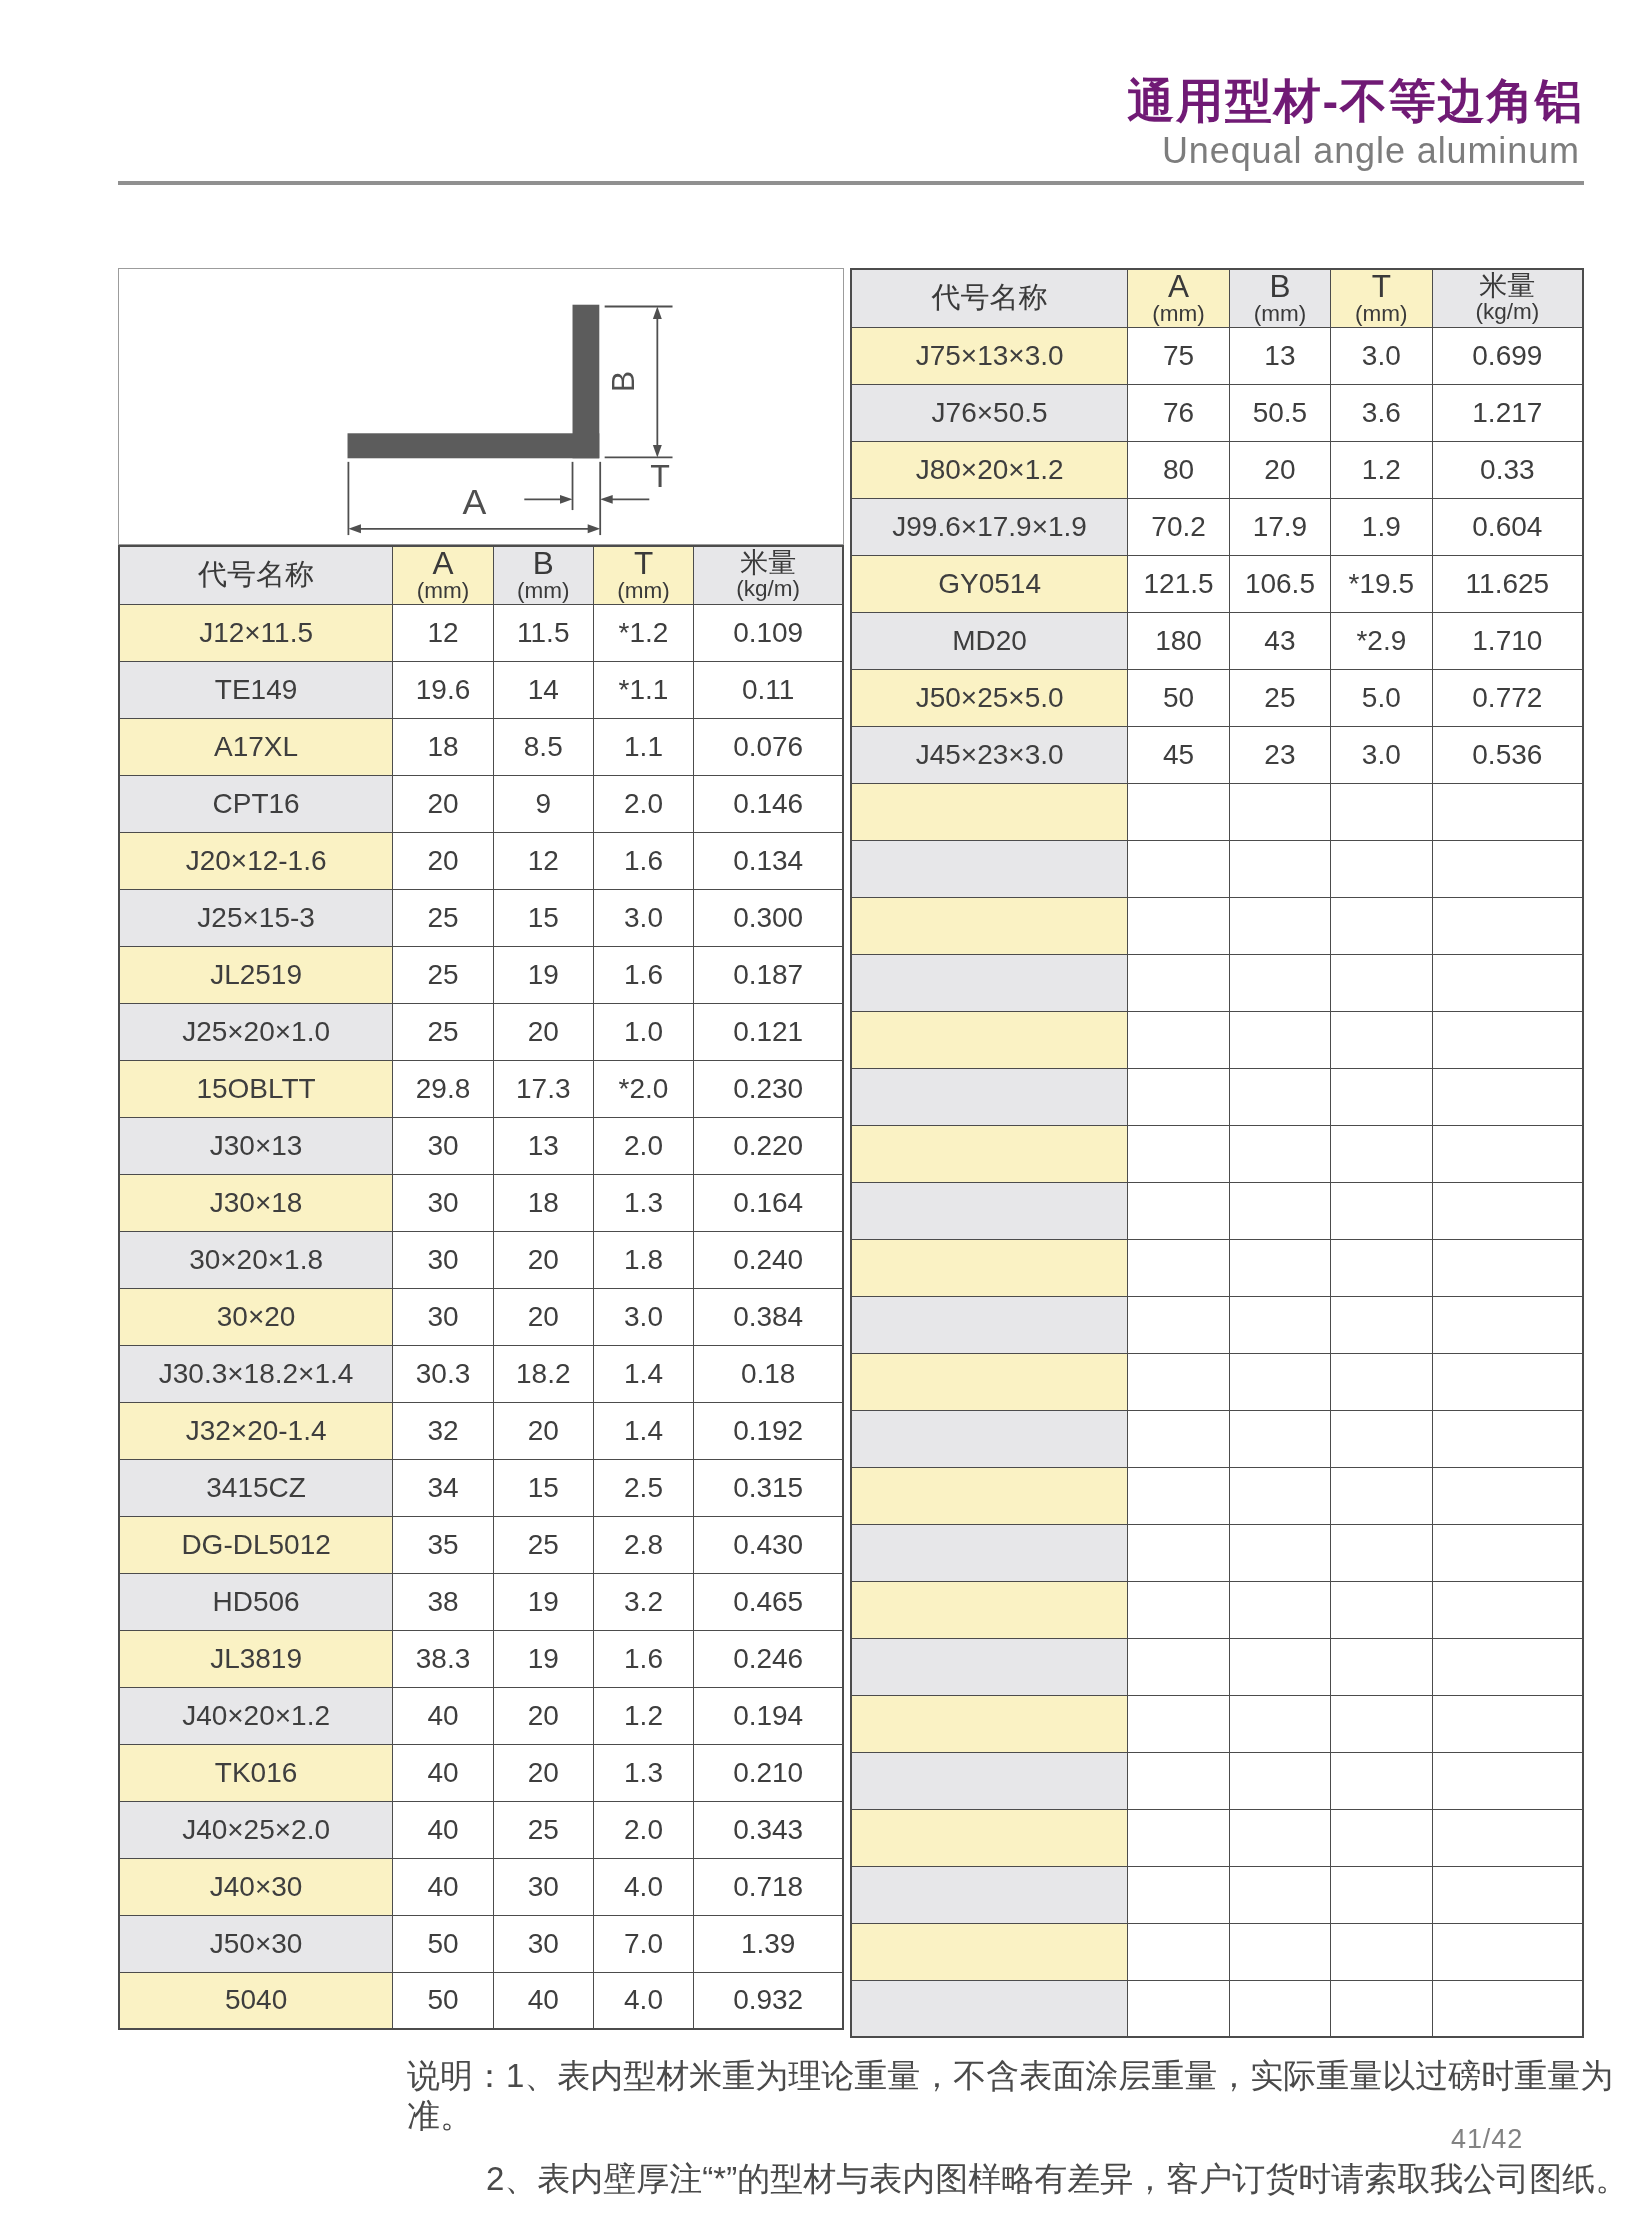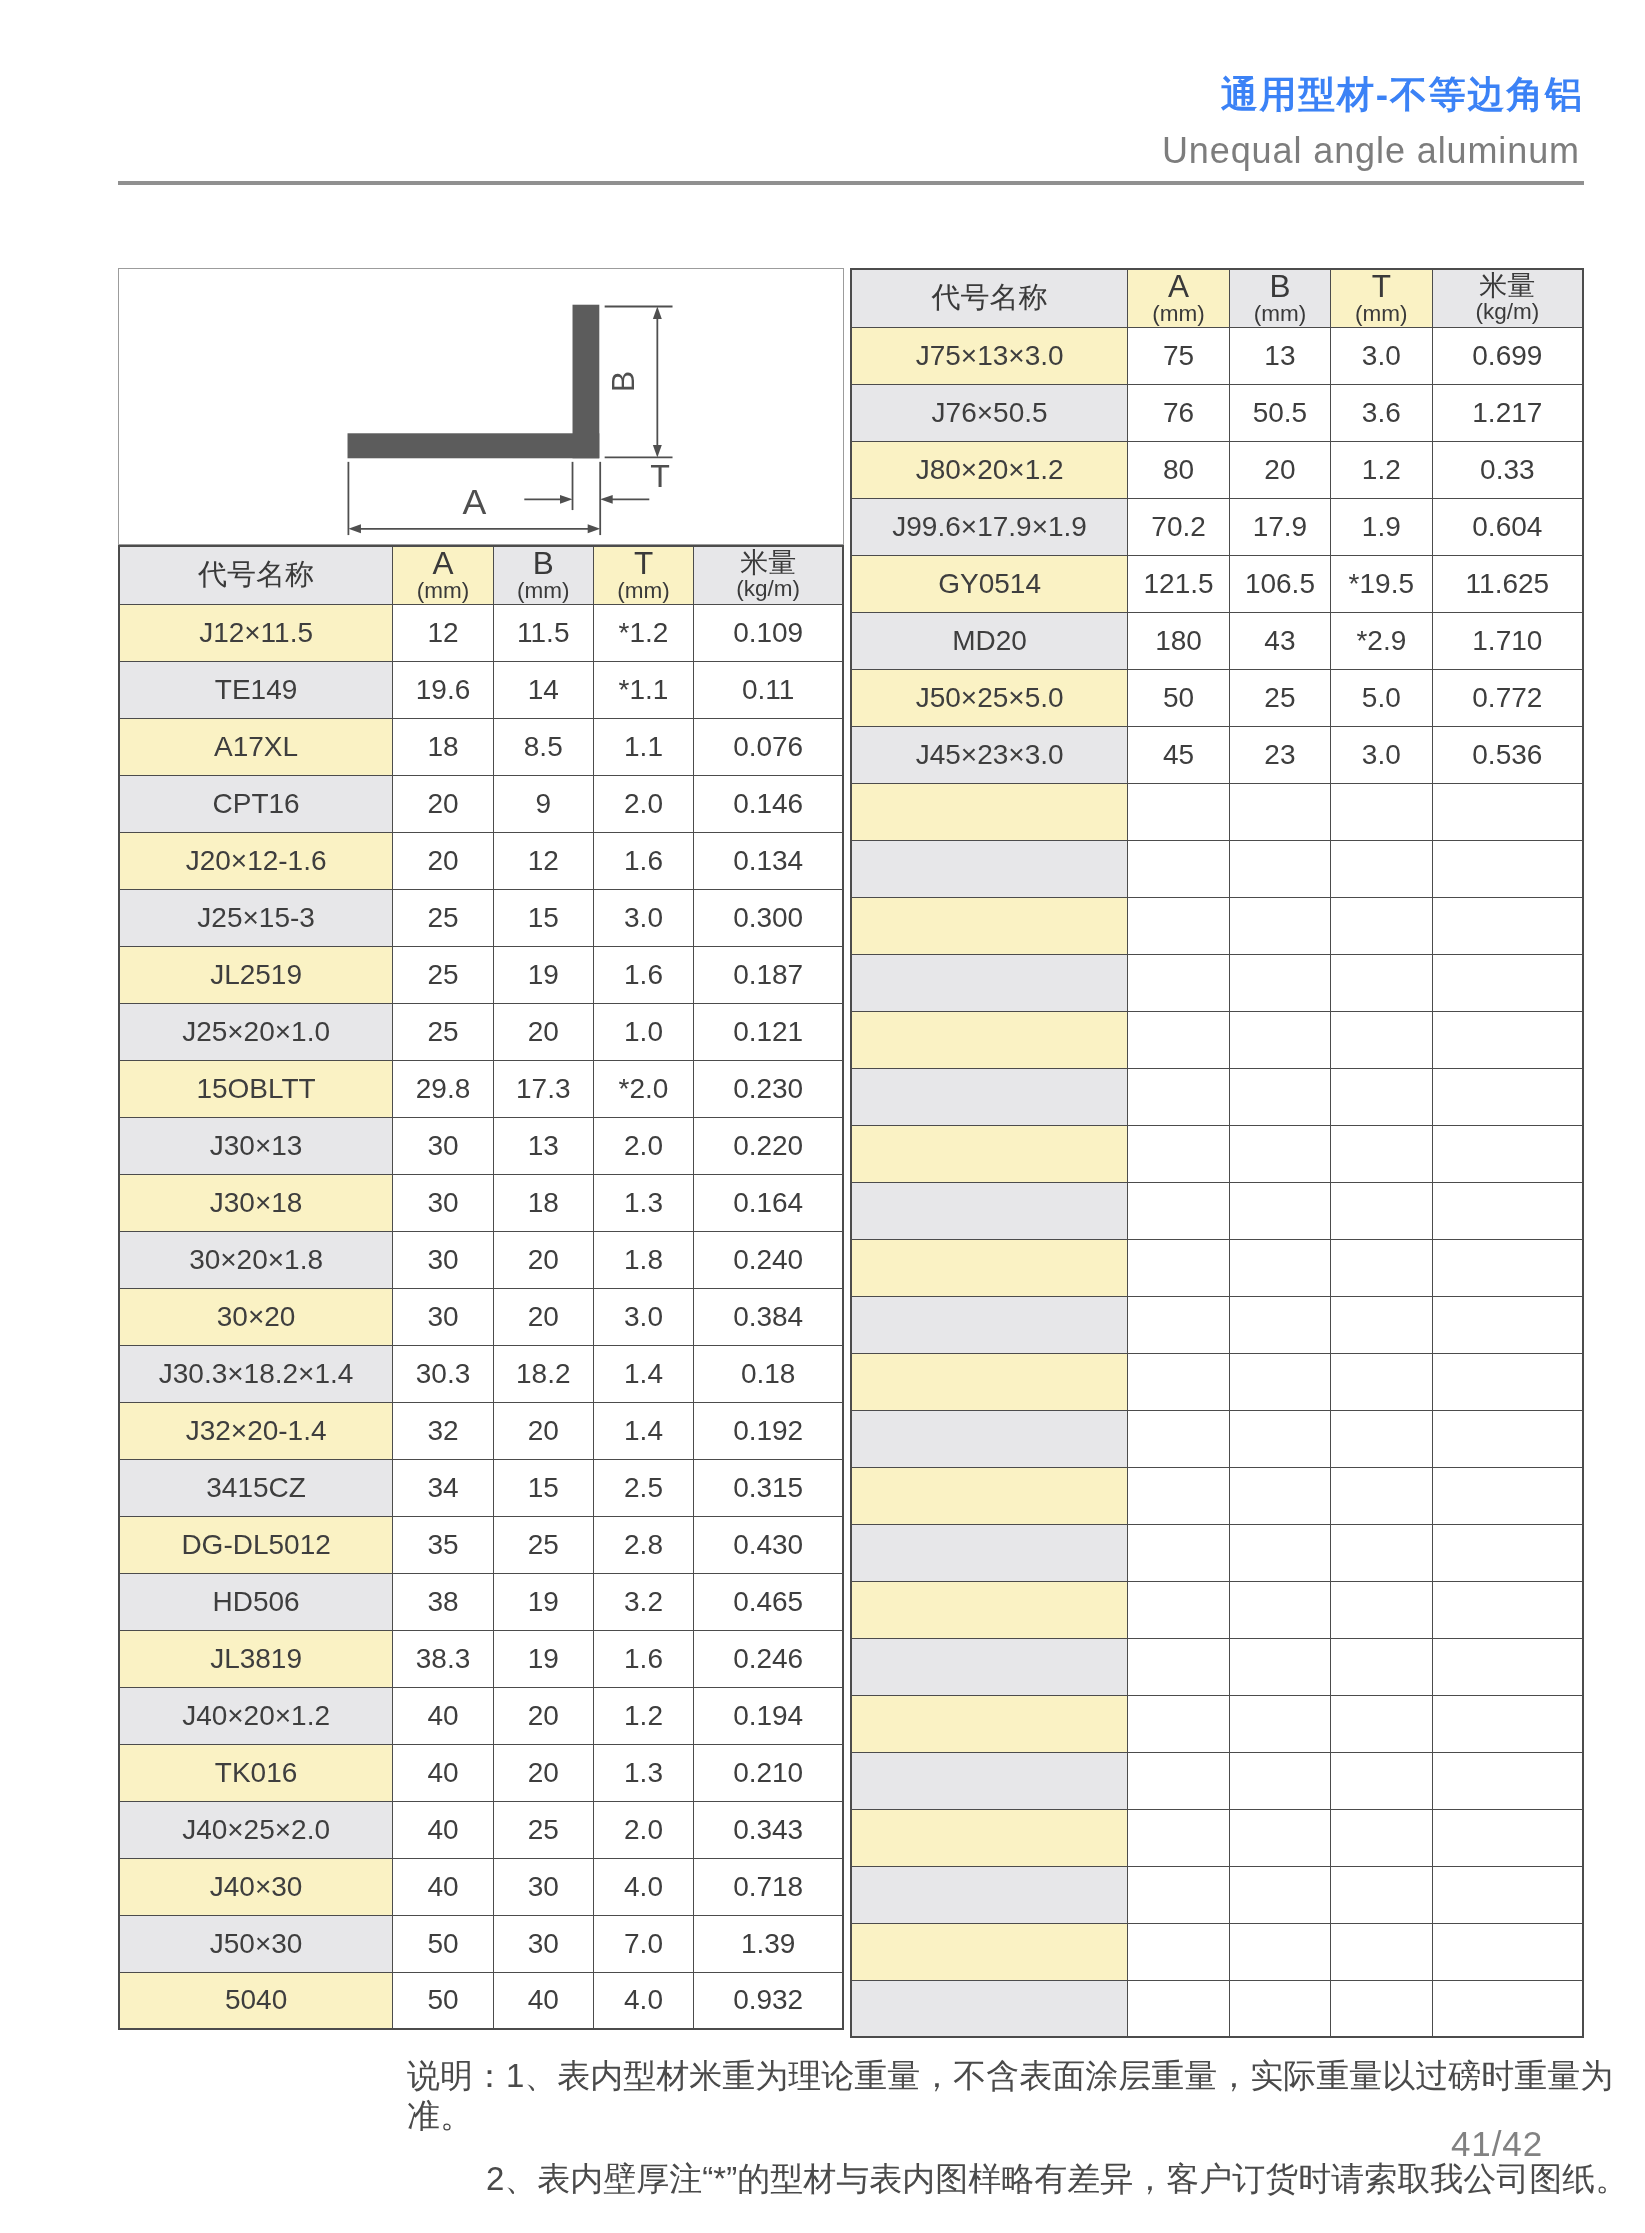--- a/index.html
+++ b/index.html
@@ -10,21 +10,21 @@
   }
   html,body{margin:0;padding:0;}
   body{
     width:1645px;height:2233px;position:relative;background:#ffffff;
     font-family:"Liberation Sans","DejaVu Sans",sans-serif;color:var(--ink);
     overflow:hidden;
   }
   
   .title-zh{
     position:absolute;top:70px;right:61px;
-    font-size:37px;font-weight:bold;color:#3b82f6;letter-spacing:1.8px;
+    font-size:47px;font-weight:bold;color:#701a75;letter-spacing:1.8px;
     white-space:nowrap;
   }
   .title-en{
     position:absolute;top:130px;right:65px;
     font-size:36px;color:#7d7d7d;white-space:nowrap;letter-spacing:0.9px;
   }
   .rule{
     position:absolute;left:118px;top:181px;width:1466px;height:3.6px;background:#909090;
   }
   
@@ -63,21 +63,21 @@
   col.c-a{width:13.9%;}
   col.c-b{width:13.8%;}
   col.c-t{width:13.9%;}
   col.c-w{width:20.6%;}
   
   .notes{
     position:absolute;left:407px;top:2056px;font-size:33px;color:#4a4a4a;line-height:1.2;
   }
   .notes .line2{padding-left:79px;margin-top:24px;}
   .page-num{
-    position:absolute;left:1451px;top:2124px;font-size:35px;color:#828282;letter-spacing:0.9px;
+    position:absolute;left:1451px;top:2124px;font-size:27px;color:#828282;letter-spacing:0.9px;
   }
 </style>
 </head>
 <body>
 
 <div class="title-zh">通用型材-不等边角铝</div>
 <div class="title-en">Unequal angle aluminum</div>
 <div class="rule"></div>
 
 <div class="diagram-box">

